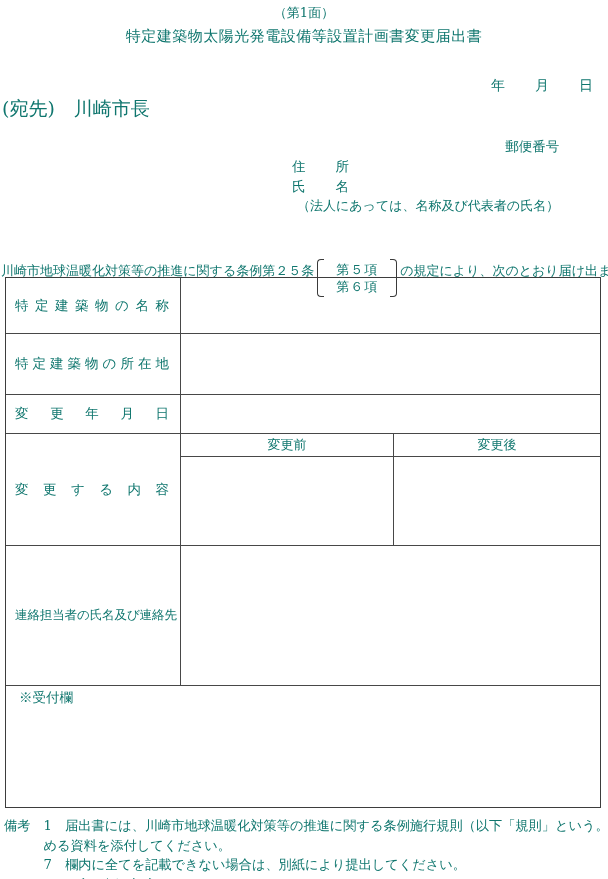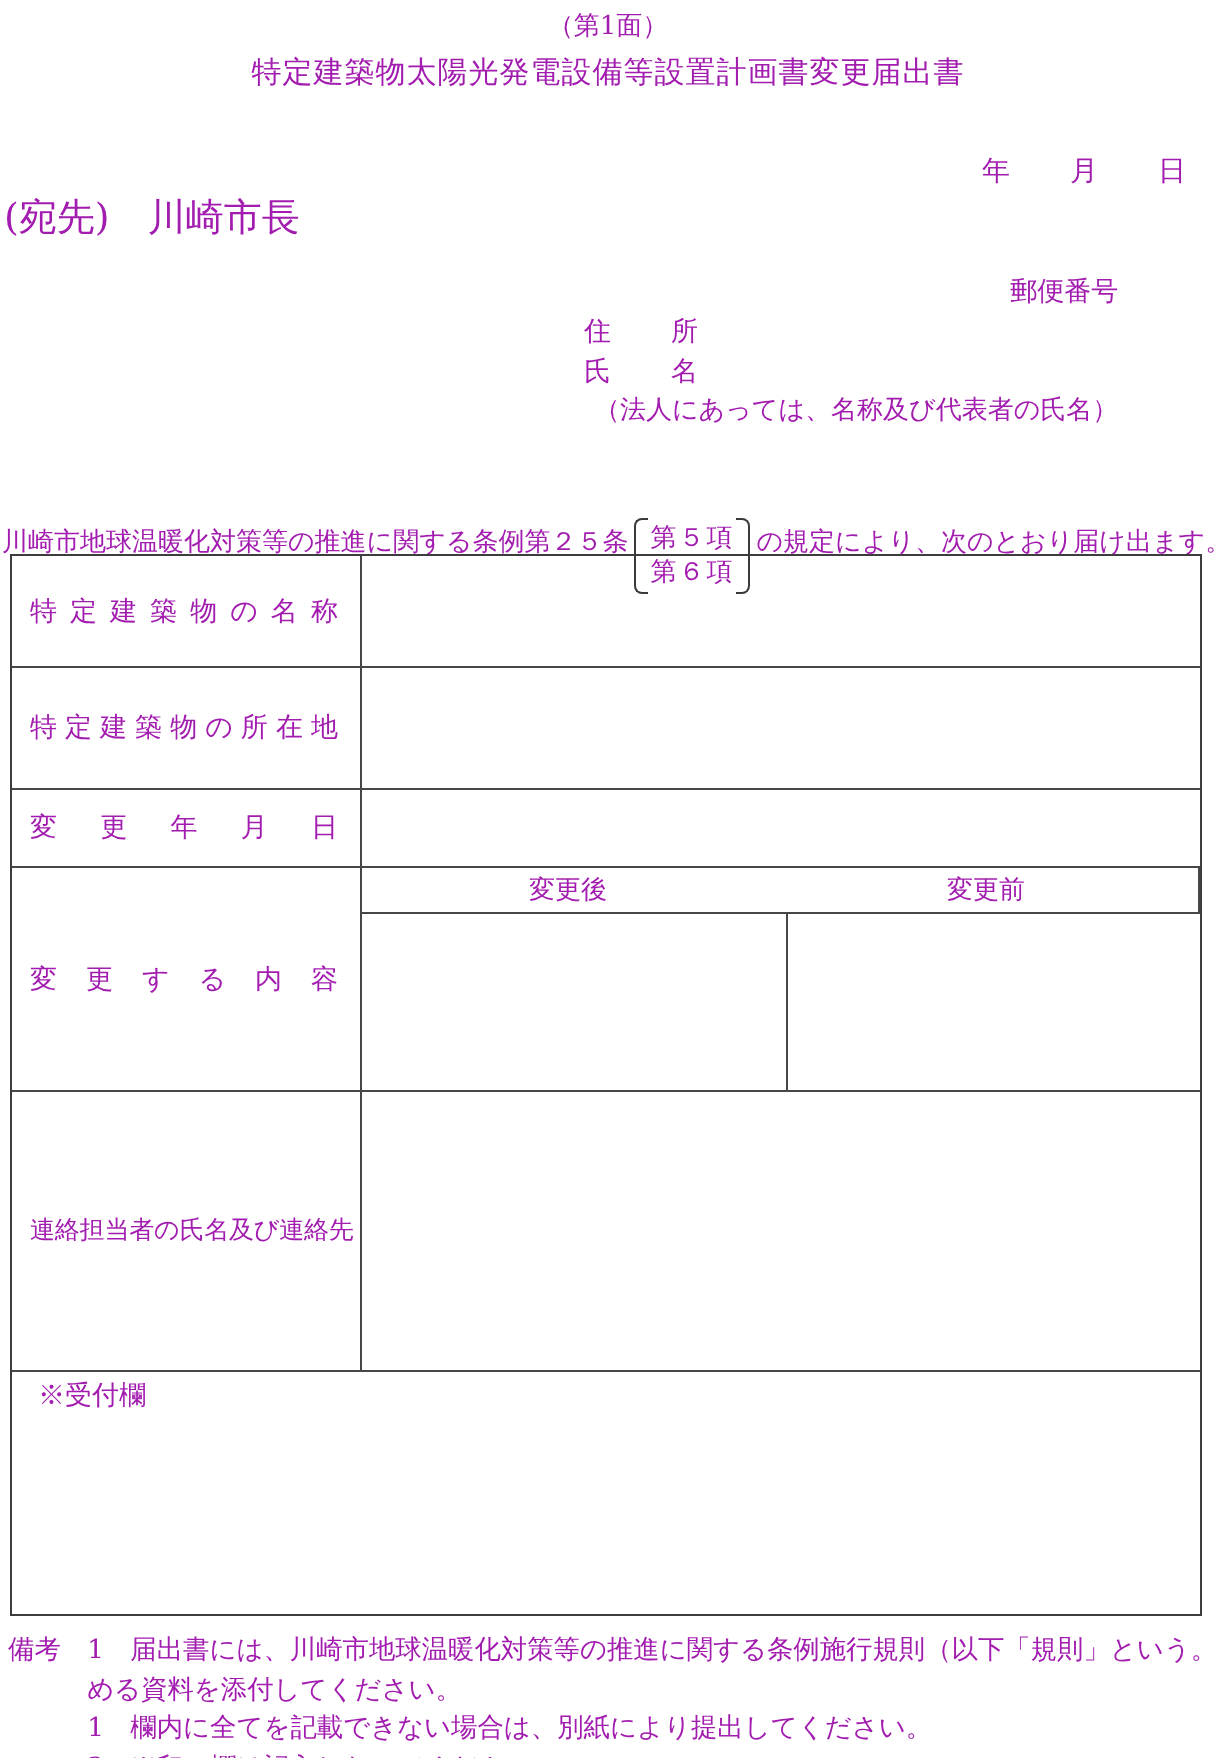--- a/index.html
+++ b/index.html
@@ -1,36 +1,36 @@
 <!DOCTYPE html>
 <html><head>
 <meta charset="utf-8">
 <style>
   html,body{margin:0;padding:0;background:#fff;}
   .page{
     position:relative;
     width:608px;height:879px;
     background:#ffffff;
     font-family:"DejaVu Serif","Liberation Serif",serif;
-    color:#a21caf;
+    color:#0f766e;
     overflow:hidden;
   }
   .abs{position:absolute;}
   .sheet-label{top:4px;left:0;width:100%;text-align:center;font-size:13px;}
   .doc-title{top:27px;left:0;width:100%;text-align:center;font-size:15px;letter-spacing:.5px;}
   .date-line{top:77px;right:15px;display:flex;gap:30px;font-size:14px;}
   .addressee{top:96px;left:2px;font-size:19px;}
   .applicant{top:136px;left:292px;font-size:13.5px;line-height:20px;}
   .app-line{height:20px;text-align:right;}
   .w4{width:57px;}
   .jchars{display:flex;justify-content:space-between;}
   .corp-note{margin-left:5px;font-size:13px;}
   .declaration{top:259px;left:1px;width:606px;display:flex;align-items:flex-start;font-size:13px;white-space:nowrap;}
   .decl-text{padding-top:3px;}
-  .bracket{position:relative;margin:0 3px;padding:2px 8px;}
+  .bracket{position:relative;margin:0 3px;padding:2px 19px;}
   .bracket .opt{font-size:13px;line-height:17px;text-align:center;letter-spacing:1px;}
   .bracket-side{position:absolute;top:0;bottom:0;width:6px;}
   .bracket-left{left:0;border-left:1.4px solid #3a3a3a;border-top:1.4px solid #3a3a3a;border-bottom:1.4px solid #3a3a3a;border-radius:4px 0 0 4px;}
   .bracket-right{right:0;border-right:1.4px solid #3a3a3a;border-top:1.4px solid #3a3a3a;border-bottom:1.4px solid #3a3a3a;border-radius:0 4px 4px 0;}
 
   .form-table{
     left:5px;top:277px;width:596px;height:531px;
     border:1.5px solid #3d3d3d;box-sizing:border-box;
     display:flex;flex-direction:column;font-size:13.5px;
   }
@@ -156,22 +156,22 @@
             <span>変</span>
             <span>更</span>
             <span>す</span>
             <span>る</span>
             <span>内</span>
             <span>容</span>
           </span>
       </div>
       <div class="content-cell">
         <div class="sub-header">
+          <div class="sub-cell sub-before">変更前</div>
           <div class="sub-cell sub-after">変更後</div>
-          <div class="sub-cell sub-before">変更前</div>
         </div>
         <div class="sub-body">
           <div class="sub-body-left"></div>
           <div class="sub-body-right"></div>
         </div>
       </div>
     </div>
 
     <div class="t-row r5">
       <div class="label-cell">
@@ -183,17 +183,17 @@
       <div class="content-cell">
         <span>※受付欄</span>
       </div>
     </div>
 
   </div>
 
   <div class="abs notes">
     <div class="note-line">備考　1　届出書には、川崎市地球温暖化対策等の推進に関する条例施行規則（以下「規則」という。）に定</div>
     <div class="note-line">　　　める資料を添付してください。</div>
-    <div class="note-line">　　　1　欄内に全てを記載できない場合は、別紙により提出してください。</div>
+    <div class="note-line">　　　7　欄内に全てを記載できない場合は、別紙により提出してください。</div>
     <div class="note-line">　　　3　※印の欄は記入しないでください。</div>
   </div>
 
 </div>
 
 </body></html>

